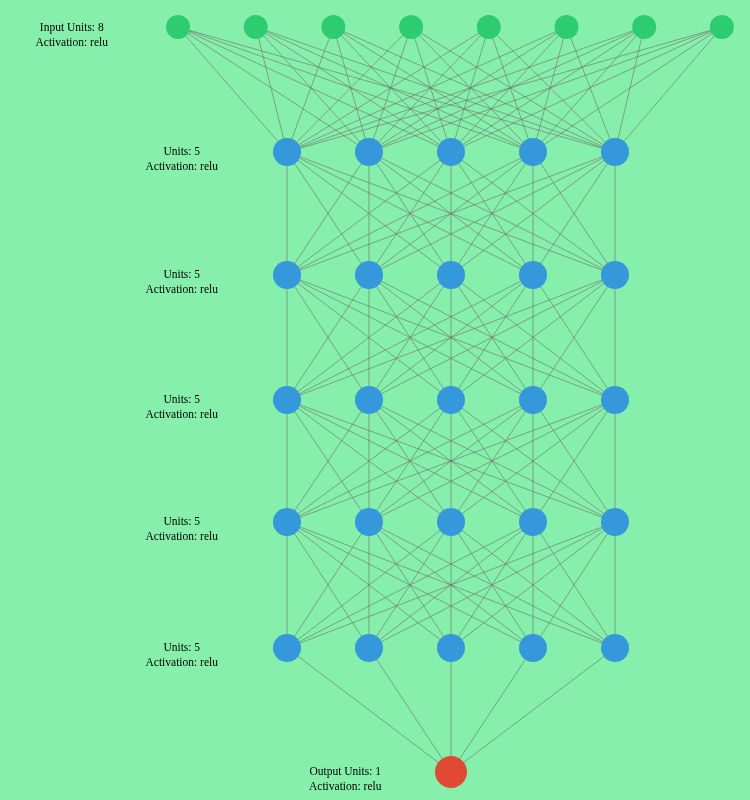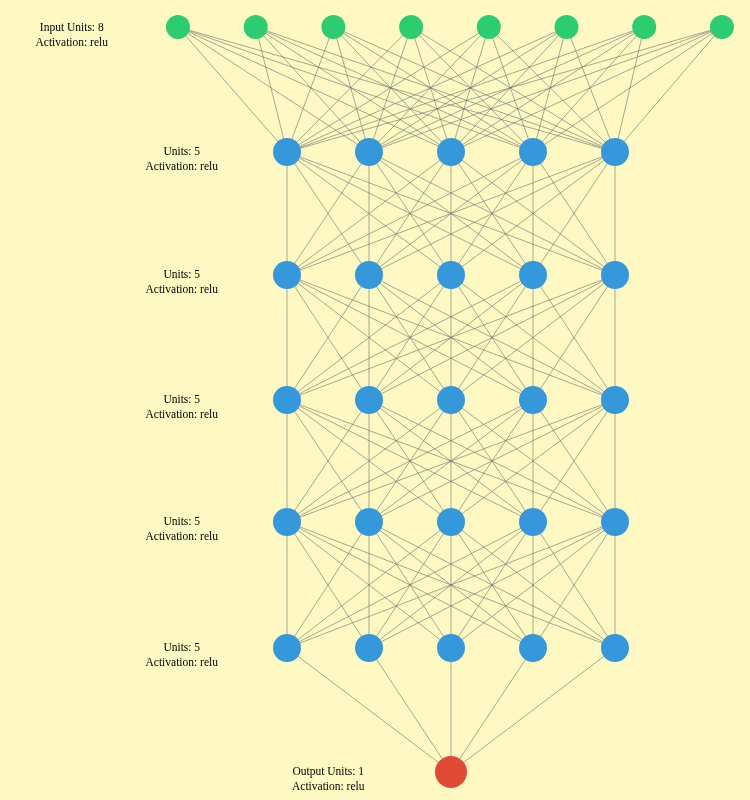--- a/index.html
+++ b/index.html
@@ -10,21 +10,21 @@
   body {
     width: 750px;
     height: 800px;
     font-family: "Liberation Serif", "DejaVu Serif", serif;
     overflow: hidden;
   }
   #diagram-root {
     position: relative;
     width: 750px;
     height: 800px;
-    background: #fef9c3;
+    background: #86efac;
   }
   #network-svg {
     position: absolute;
     top: 0;
     left: 0;
     width: 750px;
     height: 800px;
     display: block;
   }
   .layer-label {
@@ -250,19 +250,19 @@
         <span class="lbl-line">Activation: relu</span>
       </div>
       <div class="layer-label" style="left: 145.5px; top: 514px;">
         <span class="lbl-line">Units: 5</span>
         <span class="lbl-line">Activation: relu</span>
       </div>
       <div class="layer-label" style="left: 145.5px; top: 640px;">
         <span class="lbl-line">Units: 5</span>
         <span class="lbl-line">Activation: relu</span>
       </div>
-      <div class="layer-label" style="left: 292px; top: 764px; font-family: Liberation Serif, serif;">
+      <div class="layer-label" style="left: 309px; top: 764px; font-family: Liberation Serif, serif;">
         <span class="lbl-line">Output Units: 1</span>
         <span class="lbl-line">Activation: relu</span>
       </div>
     </div>
 
 </div>
 
 </body></html>

